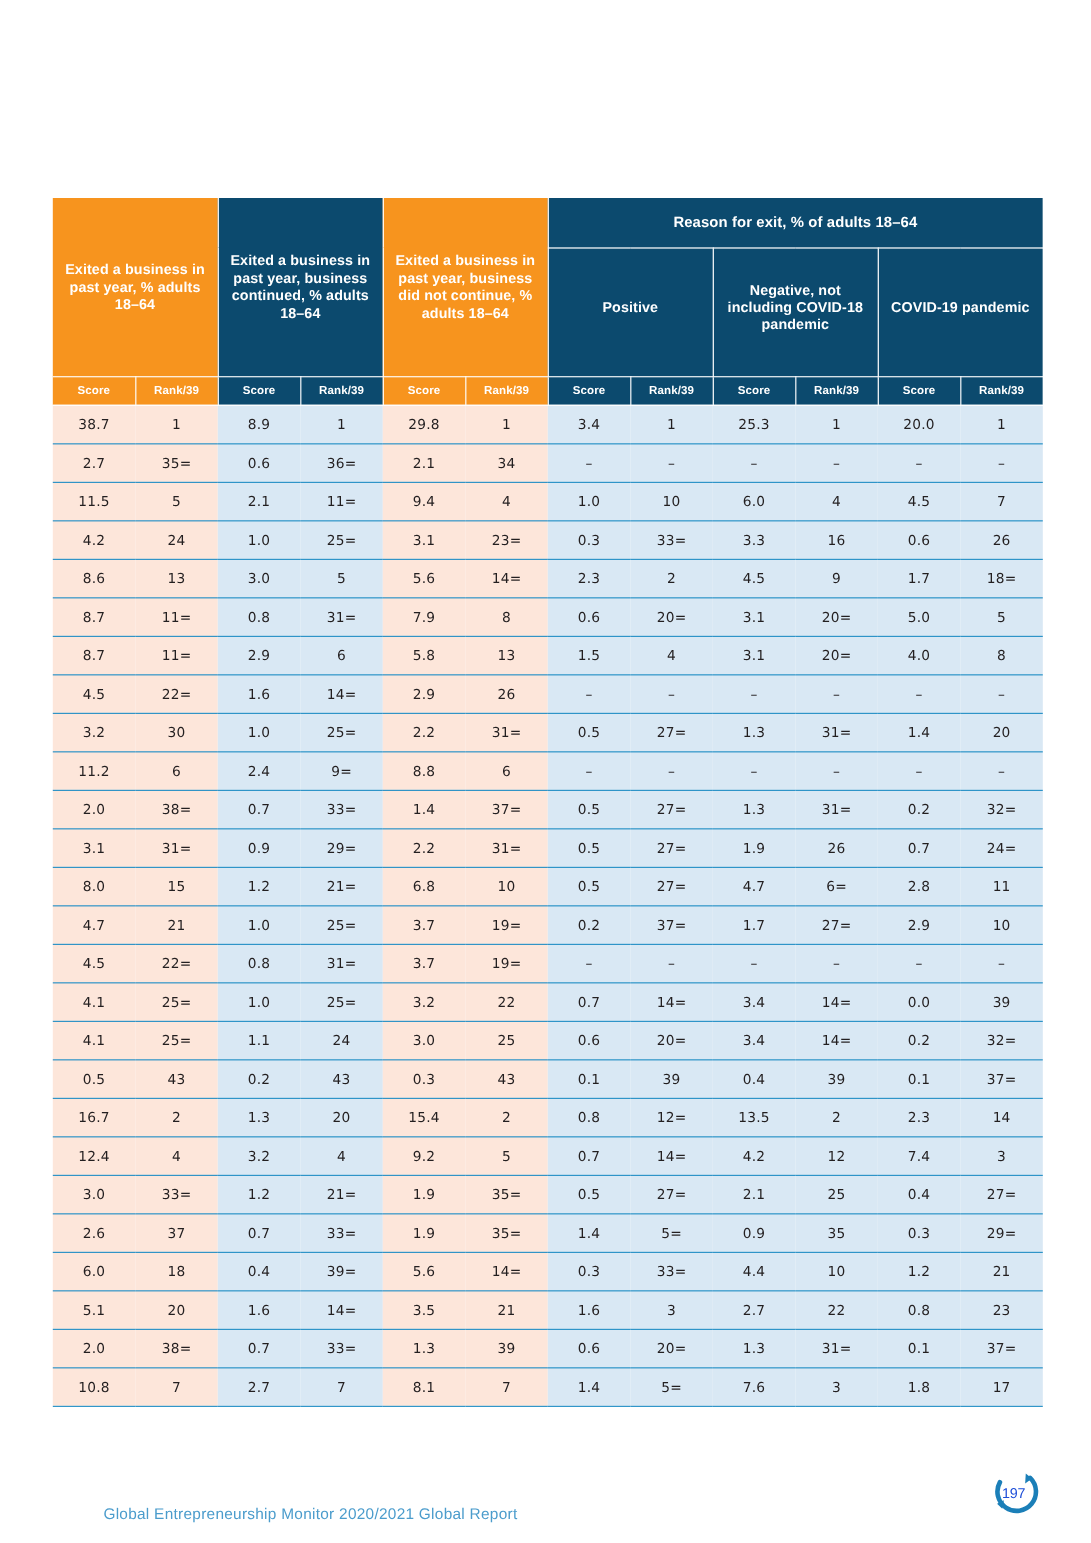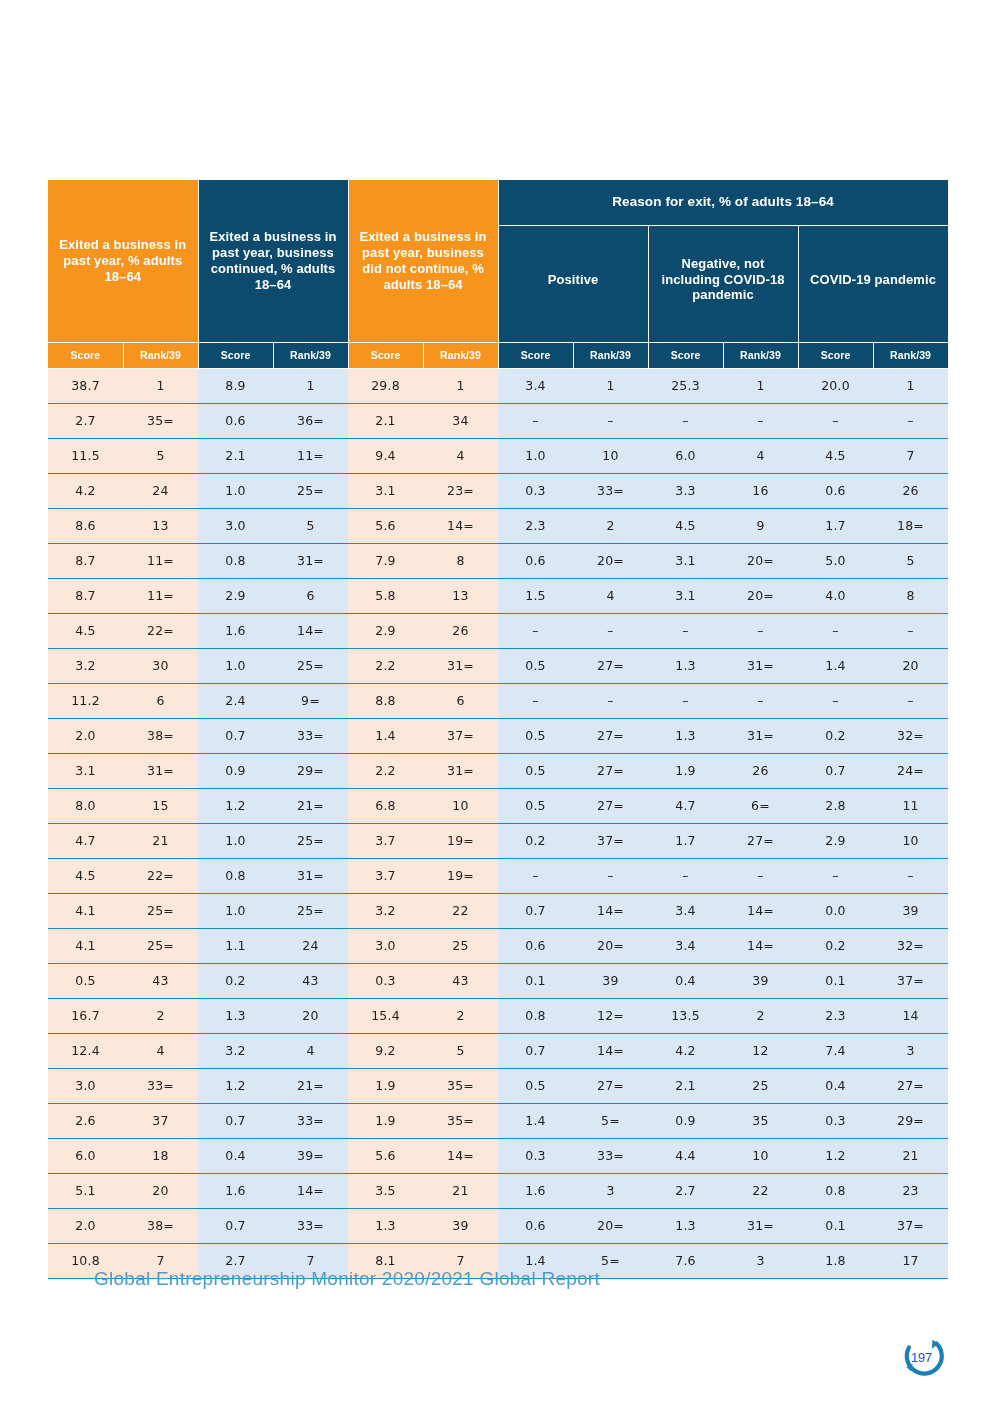--- a/index.html
+++ b/index.html
@@ -83,22 +83,22 @@
   .gem tbody tr:last-child td { border-bottom: 1.2px solid #1b8bc4; text-align: center; }
 
   
   col.c-score { width: 75px; }
   col.c-rank  { width: 75px; }
 
   
   .footer-text {
     position: absolute;
     left: 94px;
-    top: 1268px;
-    font-size: 19px;
+    top: 1368px;
+    font-size: 14px;
     color: #4b9ccc;
     letter-spacing: .25px;
     white-space: nowrap;
   }
   .page-badge {
     position: absolute;
     left: 895px;
     top: 1330px;
     width: 56px;
     height: 56px;

